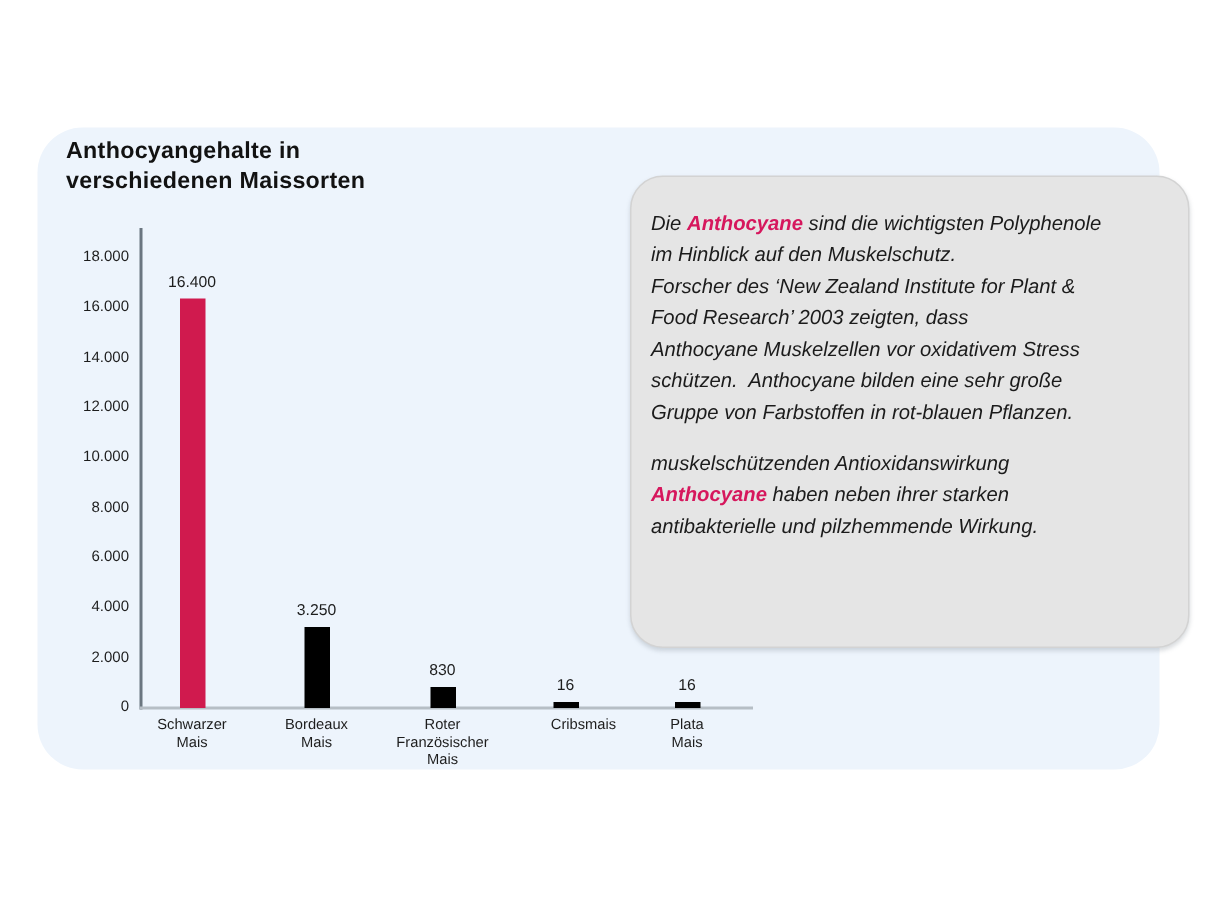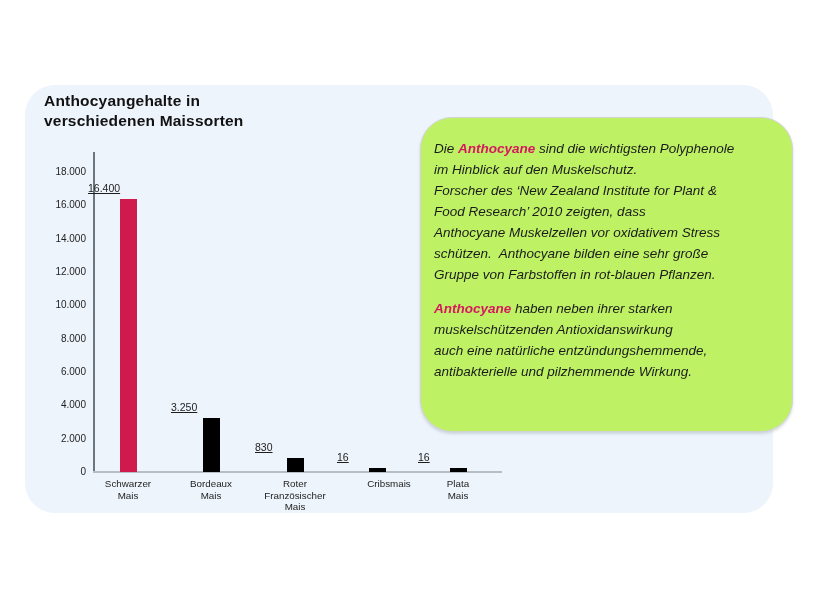--- a/index.html
+++ b/index.html
@@ -26,30 +26,30 @@
   .x-axis-line{
     position:absolute;left:93px;top:471px;width:409px;height:2px;
     background:#b6bec5;
   }
   .y-tick-label{
     position:absolute;width:56px;text-align:right;
     font-size:10px;color:#1d1d1d;line-height:12px;
   }
   .bar{position:absolute;width:17px;}
   .bar-value-label{
-    position:absolute;width:80px;text-align:left;
-    font-size:10.5px;color:#1d1d1d;line-height:13px;text-decoration:underline;
+    position:absolute;width:80px;text-align:center;
+    font-size:10.5px;color:#1d1d1d;line-height:13px;
   }
   .x-cat-label{
     position:absolute;top:478px;width:96px;text-align:center;
     font-size:9.8px;line-height:11.5px;color:#1d1d1d;
   }
   .infobox{
     position:absolute;left:420px;top:117px;width:373px;height:315px;
-    background:#bef264;border:1.5px solid #d3d3d3;border-radius:32px;
+    background:#e5e5e5;border:1.5px solid #d3d3d3;border-radius:22px;
     box-shadow:0 2px 3px rgba(120,130,140,.28);
     box-sizing:border-box;
     padding:20px 12px 0 13px;
     font-size:13.5px;font-style:italic;line-height:21px;color:#1b1b1b;
   }
   .infobox .para + .para{margin-top:13px;}
   .infobox .line{white-space:nowrap;}
   .run-b{font-weight:normal;}
   .run-r{font-weight:bold;}
 </style>
@@ -95,26 +95,25 @@
       <div class="bar-value-label" style="left: 418px; top: 451px;">16</div>
       <div class="x-cat-label" style="left: 410px;">Plata<br>Mais</div>
     </div>
 
   <div class="infobox" id="info-box">
 
   <div class="para">
         <div class="line"><span>Die </span><span class="run-b run-r" style="color: rgb(214, 23, 93);">Anthocyane</span><span> sind die wichtigsten Polyphenole</span></div>
         <div class="line"><span>im Hinblick auf den </span><span class="run-b">Muskelschutz.</span></div>
         <div class="line"><span>Forscher des ‘New Zealand Institute for Plant &amp;</span></div>
-        <div class="line"><span>Food Research’ 2010 zeigten, dass</span></div>
+        <div class="line"><span>Food Research’ 2003 zeigten, dass</span></div>
         <div class="line"><span>Anthocyane Muskelzellen </span><span class="run-b">vor oxidativem Stress</span></div>
         <div class="line"><span class="run-b">schützen</span><span>.&nbsp; Anthocyane bilden eine sehr große</span></div>
         <div class="line"><span>Gruppe von Farbstoffen in rot-blauen Pflanzen.</span></div>
       </div>
       <div class="para">
+        <div class="line"><span>muskelschützenden Antioxidanswirkung</span></div>
         <div class="line"><span class="run-b run-r" style="color: rgb(214, 23, 93);">Anthocyane</span><span> haben neben ihrer starken</span></div>
-        <div class="line"><span>muskelschützenden Antioxidanswirkung</span></div>
-        <div class="line"><span>auch eine natürliche entzündungshemmende,</span></div>
         <div class="line"><span>antibakterielle und pilzhemmende Wirkung.</span></div>
       </div>
     </div>
 
 </div>
 
 </body></html>

